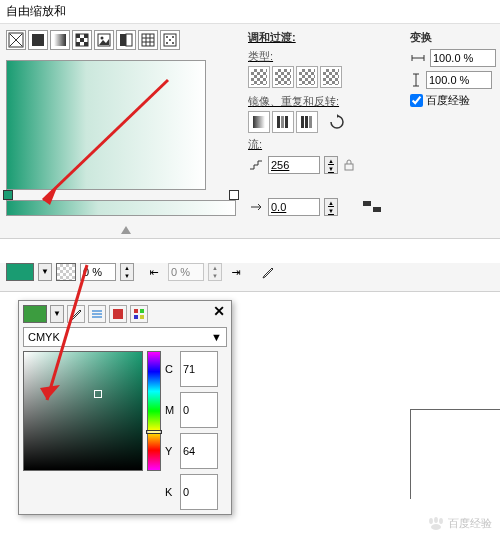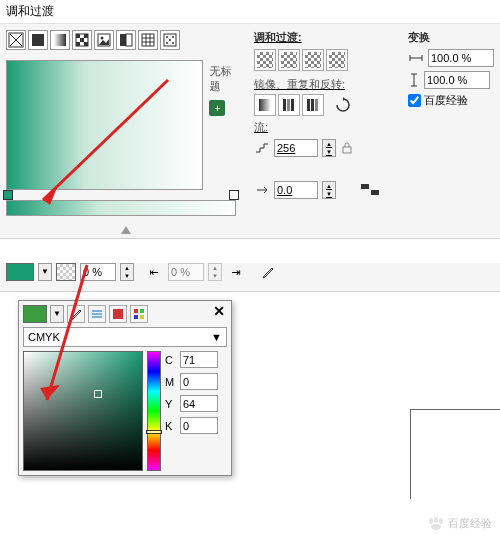--- a/index.html
+++ b/index.html
@@ -29,21 +29,21 @@
 
 .pattern-row { display: flex; gap: 2px; margin-bottom: 6px; }
 .pattern-btn { width: 22px; height: 22px; border: 1px solid #aaa; background: #fff; cursor: pointer; display:flex; align-items:center; justify-content:center; }
 .pattern-btn .checker { width:16px; height:16px; background-image: repeating-conic-gradient(#888 0% 25%, #fff 0% 50%); background-size: 6px 6px; }
 
 .mirror-row { display: flex; gap: 2px; align-items: center; }
 .mirror-btn { width: 22px; height: 22px; border: 1px solid #aaa; background: #fff; cursor: pointer; display:flex; align-items:center; justify-content:center; }
 .refresh-icon { margin-left: 8px; width: 18px; height: 18px; cursor: pointer; }
 
 .flow-row { display: flex; align-items: center; gap: 4px; margin-top: 4px; }
-.flow-input { width: 44px; height: 18px; border: 1px solid #999; padding: 0 2px; font-size: 11px; }
+.flow-input { width: 52px; height: 18px; border: 1px solid #999; padding: 0 2px; font-size: 11px; }
 .spinner { width: 14px; height: 18px; border: 1px solid #999; background: #eee; display:flex; flex-direction:column; }
 .spinner div { flex:1; text-align:center; font-size:6px; line-height:8px; }
 
 .transform-section { padding-left: 8px; }
 .transform-row { display: flex; align-items: center; gap: 4px; margin-bottom: 4px; }
 .transform-input { width: 66px; height: 18px; border: 1px solid #999; padding: 0 2px; font-size: 11px; }
 .checkbox-row { display:flex; align-items:center; gap:3px; margin-top:4px; }
 
 .node-row { display: flex; align-items: center; gap: 4px; margin-top: 24px; padding: 0 6px 10px; }
 .color-swatch { width: 28px; height: 18px; border: 1px solid #666; background: #1a9c72; cursor: pointer; }
@@ -59,30 +59,30 @@
 .cp-close { position: absolute; right: 0; top: -2px; width: 16px; height: 16px; font-size: 14px; font-weight: bold; cursor: pointer; text-align:center; }
 .cp-model { width: 100%; height: 20px; border: 1px solid #999; background: #fff; padding: 0 4px; font-size: 11px; margin-bottom: 4px; display:flex; align-items:center; justify-content:space-between; cursor:pointer; }
 .cp-body { display: flex; gap: 4px; }
 .cp-field { width: 120px; height: 120px; border: 1px solid #666; background: linear-gradient(to bottom, transparent, #000), linear-gradient(to right, #fff, #1a9c72); position: relative; }
 .cp-cursor { position: absolute; width: 8px; height: 8px; border: 1px solid #fff; left: 70px; top: 38px; }
 .cp-hue { width: 14px; height: 120px; border: 1px solid #666; background: linear-gradient(to bottom, #f0f, #00f, #0ff, #0f0, #ff0, #f00, #f0f); position: relative; }
 .cp-hue-cursor { position: absolute; left:-2px; width: 16px; height: 4px; border: 1px solid #333; background: rgba(255,255,255,0.6); top: 78px; }
 .cp-values { display: flex; flex-direction: column; gap: 5px; }
 .cp-val-row { display: flex; align-items: center; gap: 3px; }
 .cp-val-row span { width: 12px; }
-.cp-val-input { width: 38px; height: 17px; border: 1px solid #999; padding: 0 2px; font-size: 11px; }
+.cp-val-input { width: 38px; height: 36px; border: 1px solid #999; padding: 0 2px; font-size: 11px; }
 
 .arrow-annotation { position: absolute; pointer-events: none; z-index: 20; }
 .watermark { position: absolute; right: 8px; bottom: 8px; opacity: 0.4; font-size: 11px; color: #666; display:flex; align-items:flex-end; gap:3px; }
 .goto-corner { position: absolute; right: 0; bottom: 40px; width: 90px; height: 90px; border-left: 1px solid #666; border-top: 1px solid #666; }
 </style>
 </head>
 <body>
 
-<div class="titlebar">调和过渡</div>
+<div class="titlebar">自由缩放和</div>
 
 <div class="main">
   <div class="left-panel">
     <div class="fill-type-row">
       <div class="fill-btn">
           <svg viewBox="0 0 16 16">
             <rect x="1" y="1" width="14" height="14" fill="none" stroke="#333"></rect>
             <line x1="2" y1="2" x2="14" y2="14" stroke="#333"></line>
             <line x1="14" y1="2" x2="2" y2="14" stroke="#333"></line>
           </svg>
@@ -142,37 +142,34 @@
             <circle cx="11" cy="5" r="1" fill="#333"></circle>
             <circle cx="5" cy="11" r="1" fill="#333"></circle>
             <circle cx="11" cy="11" r="1" fill="#333"></circle>
             <circle cx="8" cy="8" r="1" fill="#333"></circle>
           </svg>
         </div>
     </div>
 
     <div style="display:flex; align-items:flex-start; gap:6px;">
       <div class="preview-box"></div>
-      <div>
-        <div class="label">无标题</div>
-        <div class="add-icon" style="position:static; margin-top:6px;">+</div>
-      </div>
     </div>
 
     <div class="gradient-editor">
       <div class="stop-marker left"></div>
       <div class="stop-marker right"></div>
       <div class="gradient-bar"></div>
       <div class="mid-marker"></div>
     </div>
   </div>
 
   <div class="right-panel" style="display:flex; gap:16px;">
     <div style="flex:1;text-decoration:underline;">
       <div class="section-label">调和过渡:</div>
+      <div class="label">类型:</div>
       <div class="pattern-row">
         <div class="pattern-btn">
             <div class="checker"></div>
           </div>
         <div class="pattern-btn">
             <div class="checker"></div>
           </div>
         <div class="pattern-btn">
             <div class="checker"></div>
           </div>

